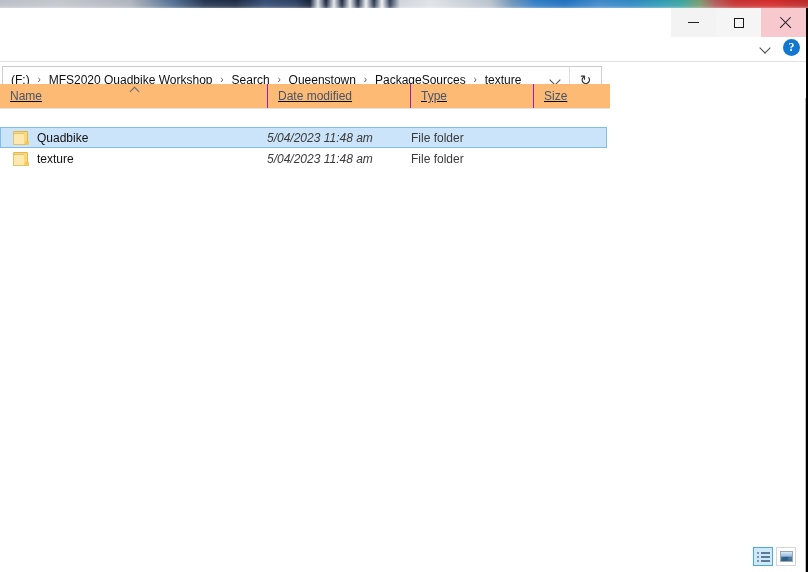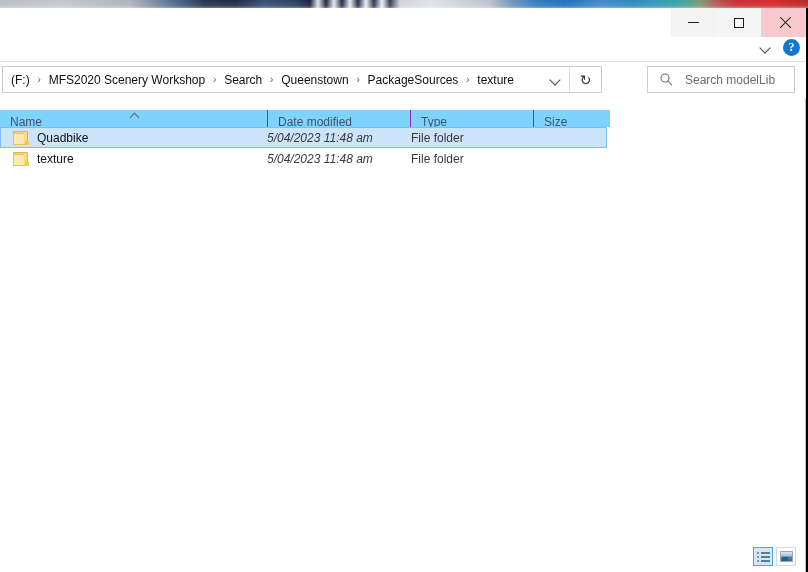--- a/index.html
+++ b/index.html
@@ -236,23 +236,23 @@
   .search-icon-wrap { width: 18px; display:flex; align-items:center; }
   .search-text {
     font-size: 12px;
     color: #6d6d6d;
     margin-left: 7px;
   }
 
   
   .col-headers {
     position: absolute;
-    left: 0; top: 110px;
+    left: 0; top: 84px;
     width: 610px; height: 24px;
-    background: #7dd3fc;
+    background: #fdba74;
     border-bottom: 1px solid #e3e3e3;
     display: flex;
     text-decoration: underline;
   }
   .col-h {
     position: relative;
     font-size: 12px;
     color: #44546b;
     display: flex;
     align-items: center;
@@ -440,47 +440,38 @@
       <span class="help-icon">?</span>
     </div>
   </div>
 
   <div class="addressbar-row">
 
     <div class="addr-box">
       <div class="breadcrumb">
         <span class="crumb">(F:)</span>
         <span class="crumb-sep">›</span>
-        <span class="crumb">MFS2020 Scenery Workshop</span>
+        <span class="crumb">MFS2020 Quadbike Workshop</span>
         <span class="crumb-sep">›</span>
         <span class="crumb">Search</span>
         <span class="crumb-sep">›</span>
         <span class="crumb">Queenstown</span>
         <span class="crumb-sep">›</span>
         <span class="crumb">PackageSources</span>
         <span class="crumb-sep">›</span>
         <span class="crumb">texture</span>
       </div>
       <div class="addr-dropdown">
         <span class="chev-down"></span>
       </div>
       <div class="addr-refresh">
         <span class="refresh-glyph">↻</span>
       </div>
     </div>
 
-    <div class="search-box">
-      <span class="search-icon-wrap">
-        <svg width="13" height="13" viewBox="0 0 13 13">
-          <circle cx="5" cy="5" r="4" fill="none" stroke="#6d6d6d" stroke-width="1.1"></circle>
-          <line x1="8" y1="8" x2="12" y2="12.4" stroke="#6d6d6d" stroke-width="1.1"></line>
-        </svg>
-      </span>
-      <span class="search-text">Search modelLib</span>
-    </div>
 
   </div>
 
   <div class="col-headers">
     <div class="col-h col-name">
       <span class="sort-caret"></span>
       <span>Name</span>
     </div>
     <div class="col-h col-date">
       <span>Date modified</span>

